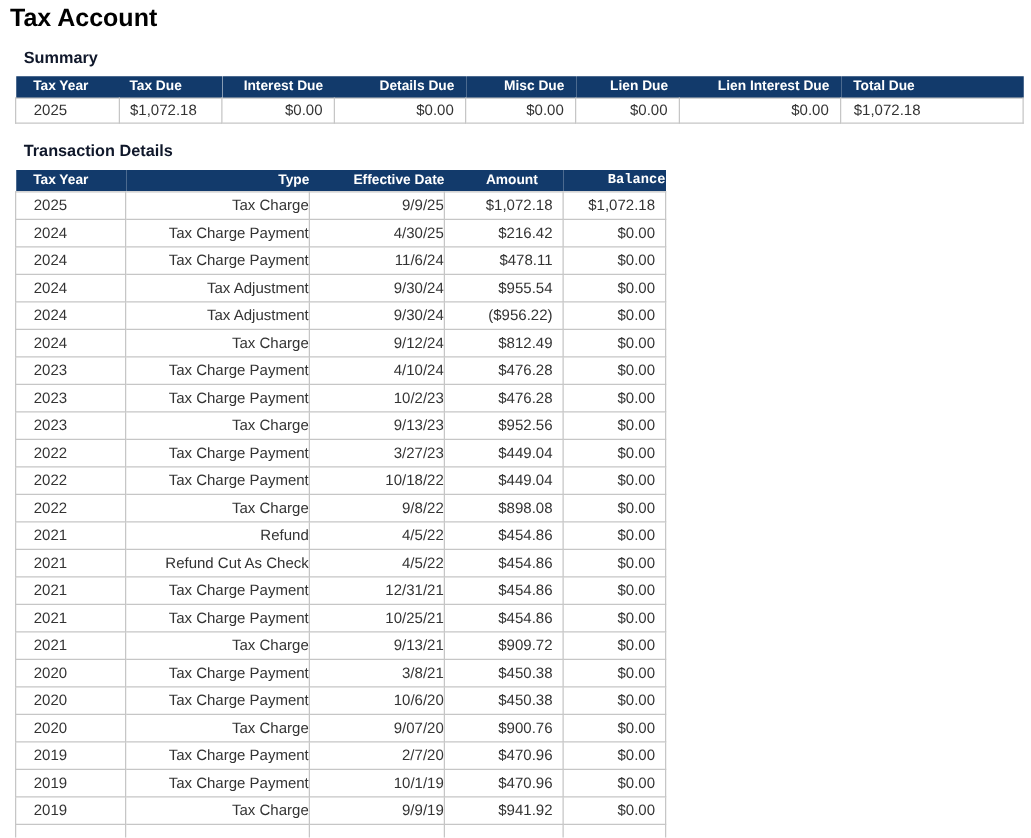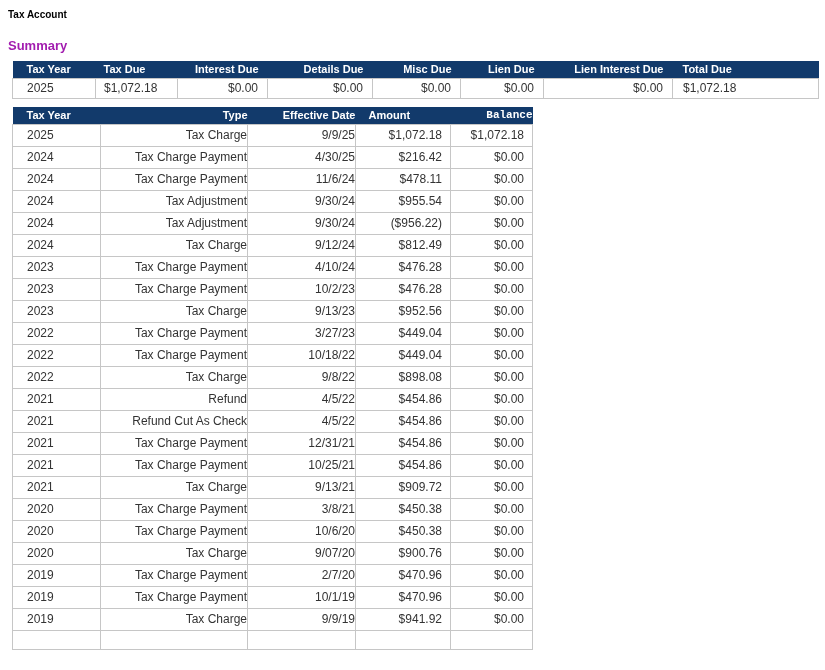--- a/index.html
+++ b/index.html
@@ -7,31 +7,31 @@
     padding: 0;
     width: 825px;
     height: 670px;
     overflow: hidden;
     background: #ffffff;
     font-family: "Liberation Sans", "DejaVu Sans", sans-serif;
   }
   .content { padding: 6px 0 0 8px; }
 
   .page-title {
-    font-size: 10px;
+    font-size: 20px;
     font-weight: bold;
     color: #000000;
     margin: 0;
     line-height: 18px;
   }
   .section-heading {
     font-size: 13px;
     font-weight: bold;
-    color: #a21caf;
-    margin: 14px 0 0 0;
+    color: #0f172a;
+    margin: 14px 0 0 11px;
     line-height: 15px;
   }
 
   table.data-table {
     border-collapse: collapse;
     table-layout: fixed;
     margin: 8px 0 0 4px;
   }
   table.data-table th {
     background: #123A6B;
@@ -65,21 +65,21 @@
   .summary-table th:nth-child(4), .summary-table td:nth-child(4),
   .summary-table th:nth-child(5), .summary-table td:nth-child(5),
   .summary-table th:nth-child(6), .summary-table td:nth-child(6),
   .summary-table th:nth-child(7), .summary-table td:nth-child(7) { text-align: right; padding-right: 9px; }
   .summary-table th:nth-child(8), .summary-table td:nth-child(8) { text-align: left;  padding-left: 10px; }
 
   
   .tx-table th:nth-child(1), .tx-table td:nth-child(1) { text-align: left; padding-left: 14px; }
   .tx-table th:nth-child(2), .tx-table td:nth-child(2) { text-align: right; padding-left: 8px; }
   .tx-table th:nth-child(3), .tx-table td:nth-child(3) { text-align: right; padding-left: 12px; }
-  .tx-table th:nth-child(4) { text-align: left; padding-left: 13px; }
+  .tx-table th:nth-child(4) { text-align: center; padding-left: 13px; }
   .tx-table th:nth-child(5) { text-align: right; padding-left: 10px; font-family: Liberation Mono, monospace; }
   .tx-table td:nth-child(4), .tx-table td:nth-child(5) { text-align: right; padding-right: 8px; }
 
   .tx-table tr.partial-row td { height: 18px; padding-top: 0; padding-bottom: 0; }
 </style>
 </head>
 <body>
 
 <div class="content">
 
@@ -117,20 +117,21 @@
           <td>$0.00</td>
           <td>$0.00</td>
           <td>$0.00</td>
           <td>$0.00</td>
           <td>$0.00</td>
           <td>$1,072.18</td>
         </tr>
       </tbody>
     </table>
 
+  <h2 class="section-heading">Transaction Details</h2>
 
   <table class="data-table tx-table" data-table="transactions_table">
     <colgroup>
       <col style="width:88px">
         <col style="width:147px">
         <col style="width:108px">
       <col style="width:95px">
         <col style="width:82px">
     </colgroup>
   <thead>

